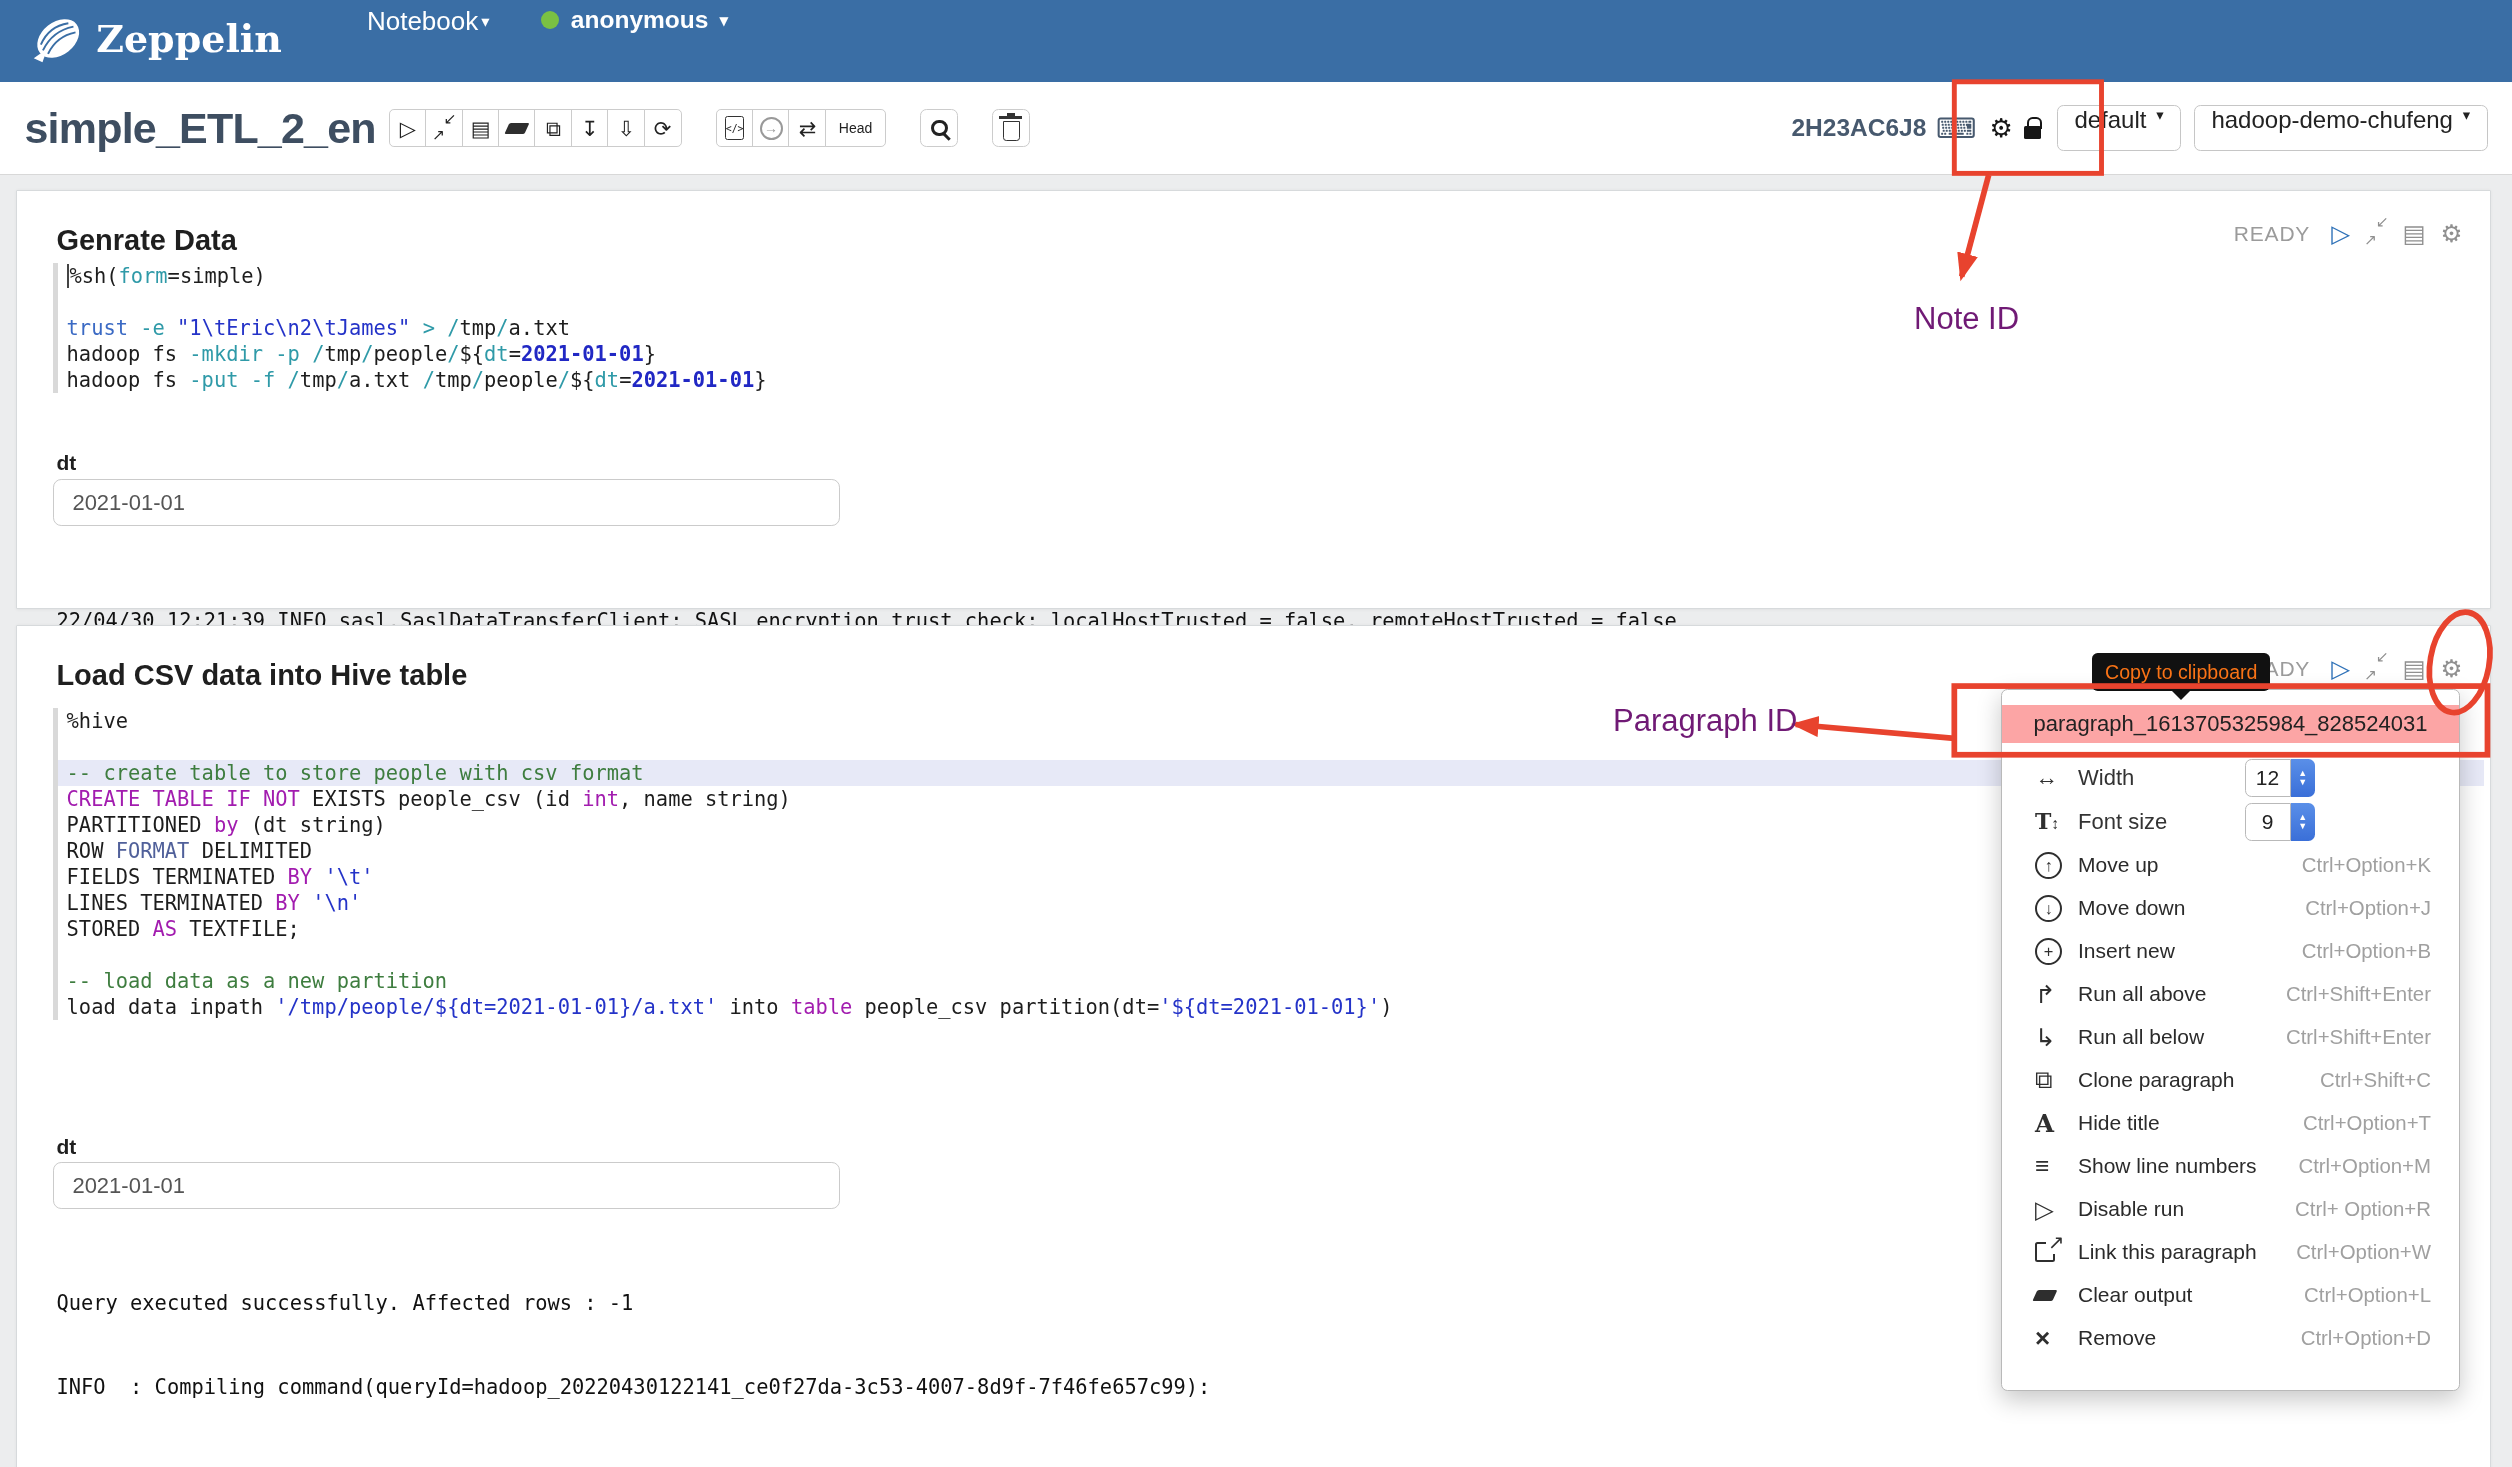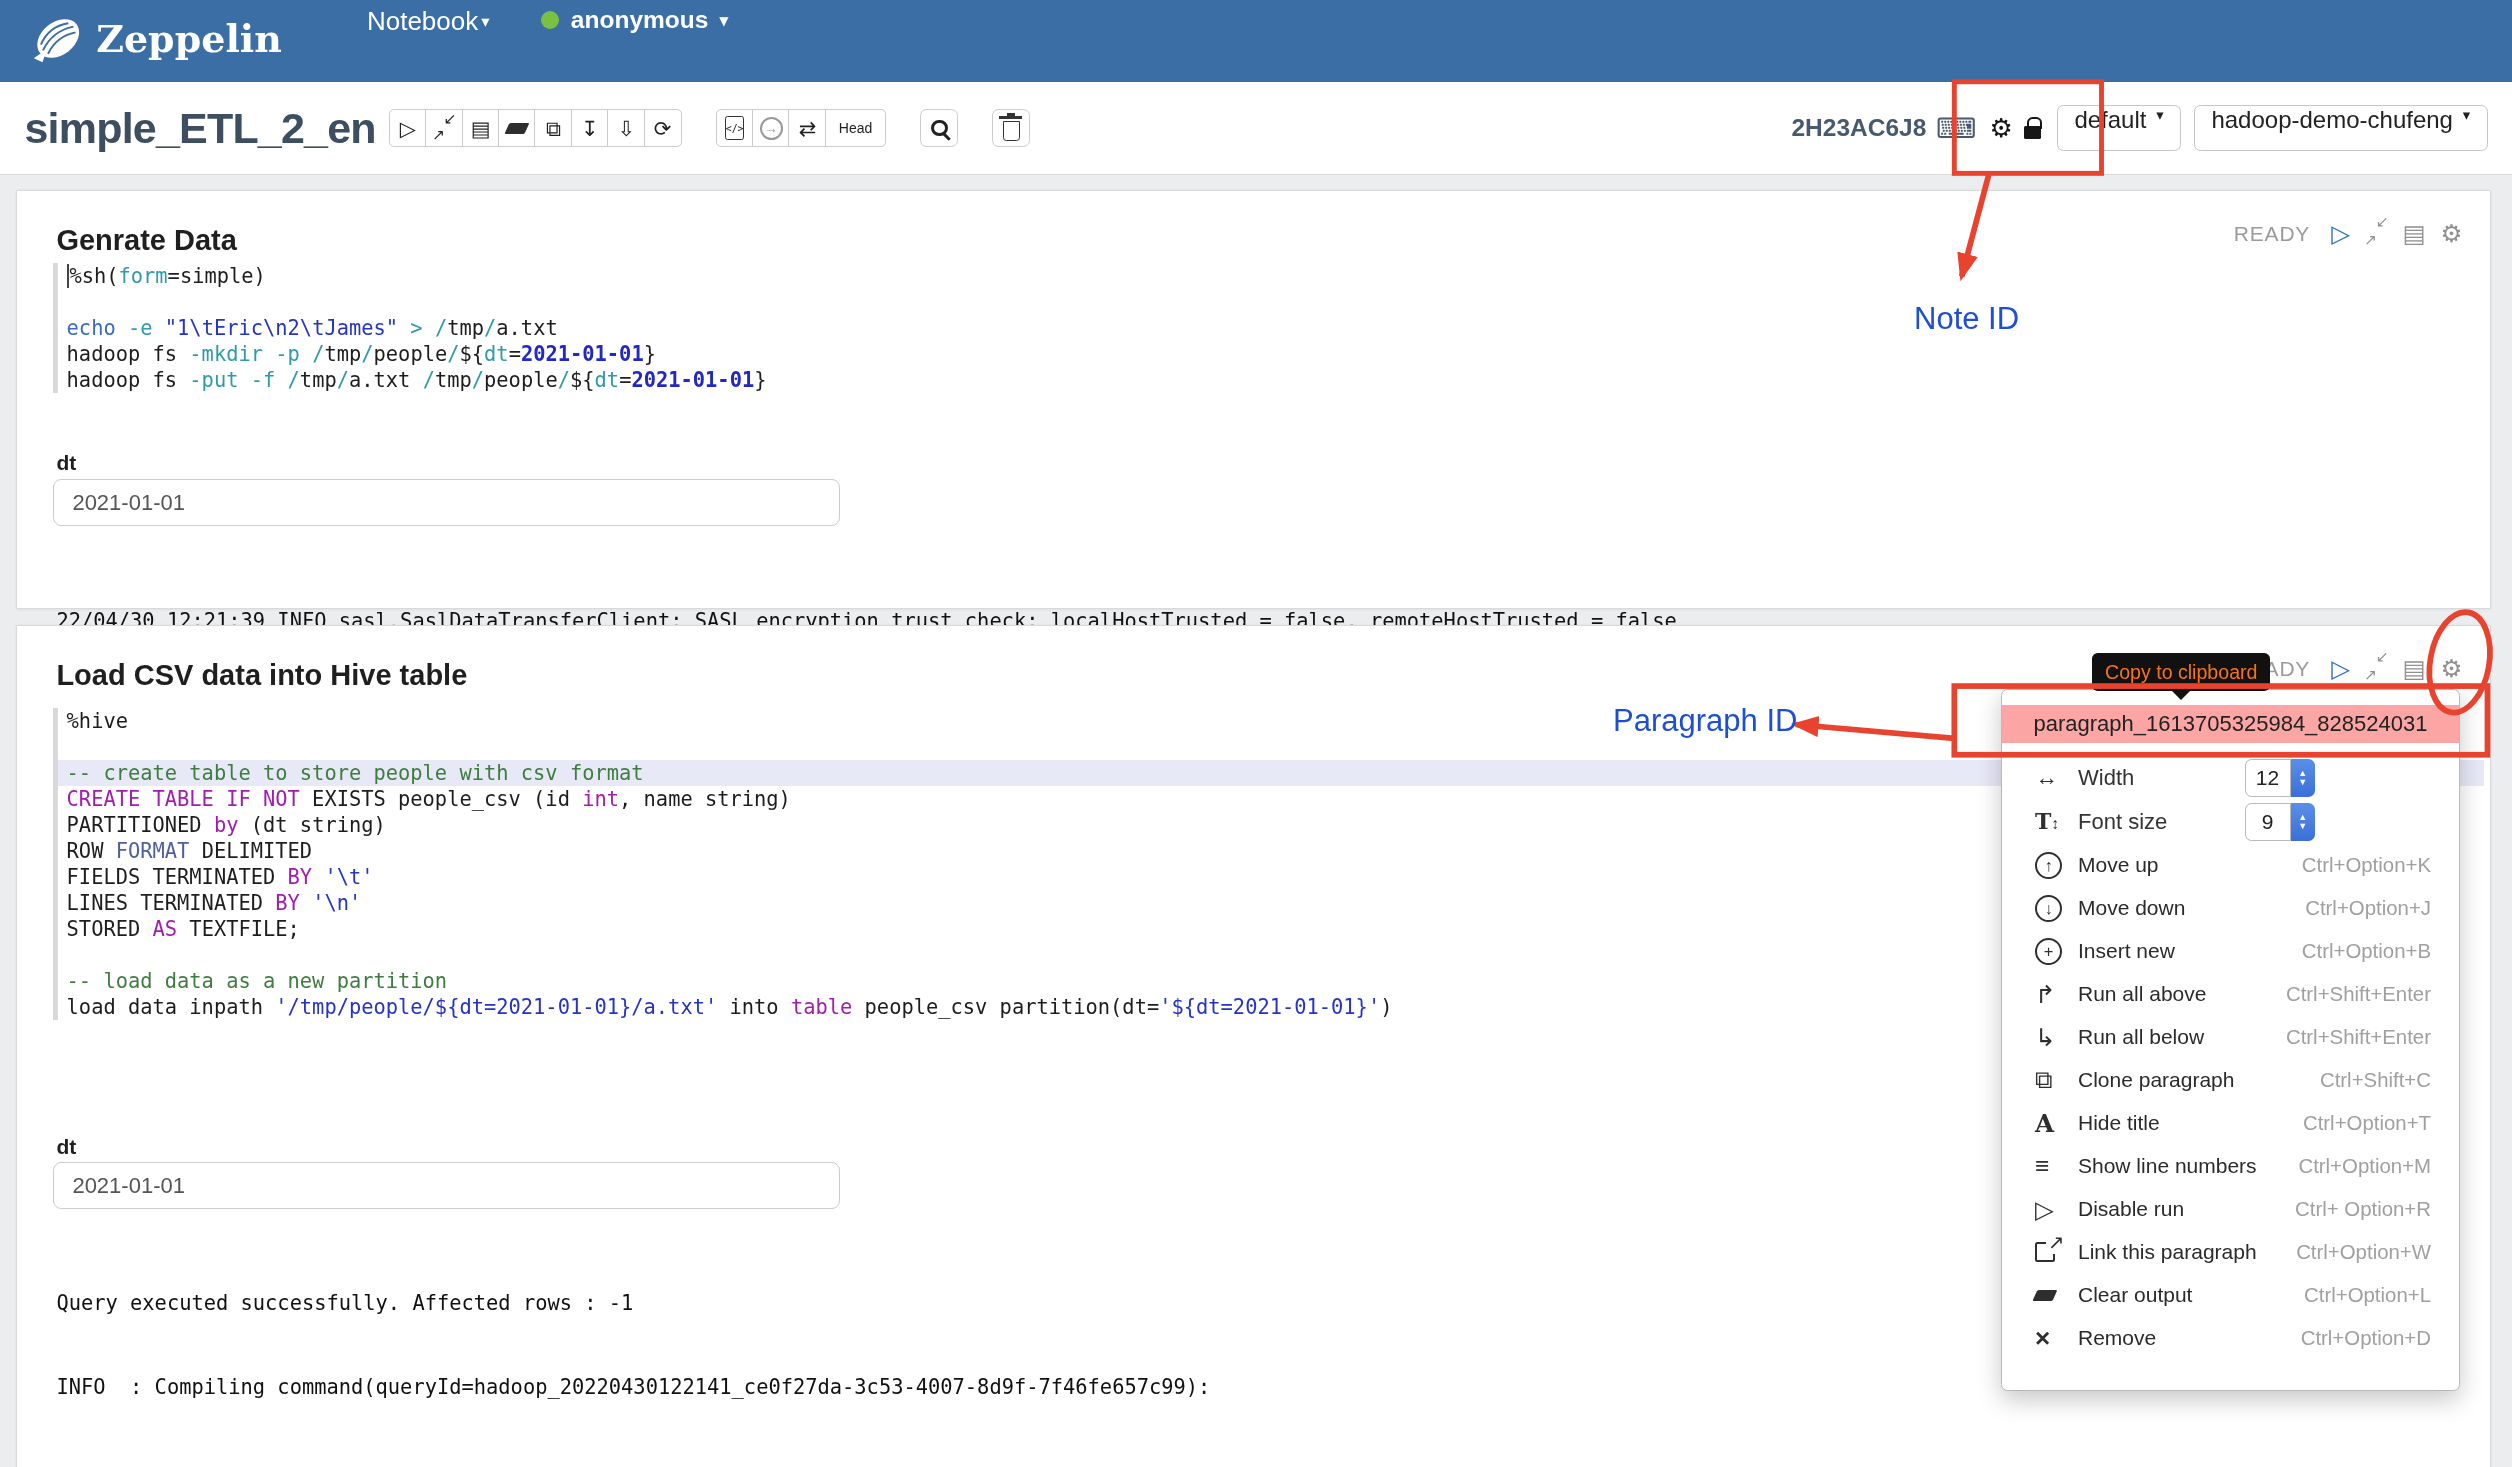--- a/index.html
+++ b/index.html
@@ -128,21 +128,21 @@
   .mi-serif { font-family:"DejaVu Serif", serif; font-size:24.5px; font-weight:bold; }
   .mi-linkbox { position:relative; }
   .mi-linkbox .bx { width:20.4px; height:20.4px; border:2.5px solid #2f2f2f; border-radius:2.5px; }
   .mi-linkbox .lk { position:absolute; top:-10.6px; left:11.4px; font-size:19.6px; background:#fff; padding-left:1.6px; }
   .mi-x { font-size:26px; font-weight:900; }
   .mi-label { font-size:21px; color:#2b2b2b; }
   .mi-short { margin-left:auto; font-size:20.4px; color:#a0a0a0; }
 
   
   .overlay { position:absolute; left:0; top:0; z-index:40; pointer-events:none; }
-  .red-label { position:absolute; z-index:41; color:#1d4ed8; font-size:31px; }
+  .red-label { position:absolute; z-index:41; color:#701a75; font-size:31px; }
   #note-id-label { left:1914px; top:301px; }
   #para-id-label { left:1613px; top:703px; }
 </style>
 </head>
 <body>
 
 <div id="stage">
 
   <div class="navbar">
     <div class="brand">
@@ -245,21 +245,21 @@
     <div class="p-status">
       <span class="status-text">READY</span>
       <span class="pc play">▷</span>
       <span class="pc"><span class="ico-compress"></span></span>
       <span class="pc">▤</span>
       <span class="pc">⚙</span>
     </div>
     <div class="code-block">
         <div class="code-line"><span class="tk-cur"></span><span class="tk-t">%sh(</span><span class="tk-tl">form</span><span class="tk-t">=</span><span class="tk-t">simple)</span></div>
         <div class="code-line">&nbsp;</div>
-        <div class="code-line"><span class="tk-kw">echo</span><span class="tk-t"> </span><span class="tk-tl">-e</span><span class="tk-t"> </span><span class="tk-str">"1\tEric\n2\tJames"</span><span class="tk-t"> </span><span class="tk-tl">&gt;</span><span class="tk-t"> </span><span class="tk-tl">/</span><span class="tk-t">tmp</span><span class="tk-tl">/</span><span class="tk-t">a.txt</span></div>
+        <div class="code-line"><span class="tk-kw">trust</span><span class="tk-t"> </span><span class="tk-tl">-e</span><span class="tk-t"> </span><span class="tk-str">"1\tEric\n2\tJames"</span><span class="tk-t"> </span><span class="tk-tl">&gt;</span><span class="tk-t"> </span><span class="tk-tl">/</span><span class="tk-t">tmp</span><span class="tk-tl">/</span><span class="tk-t">a.txt</span></div>
         <div class="code-line"><span class="tk-t">hadoop fs </span><span class="tk-tl">-mkdir</span><span class="tk-t"> </span><span class="tk-tl">-p</span><span class="tk-t"> </span><span class="tk-tl">/</span><span class="tk-t">tmp</span><span class="tk-tl">/</span><span class="tk-t">people</span><span class="tk-tl">/</span><span class="tk-t">${</span><span class="tk-tl">dt</span><span class="tk-t">=</span><span class="tk-num">2021-01-01</span><span class="tk-t">}</span></div>
         <div class="code-line"><span class="tk-t">hadoop fs </span><span class="tk-tl">-put</span><span class="tk-t"> </span><span class="tk-tl">-f</span><span class="tk-t"> </span><span class="tk-tl">/</span><span class="tk-t">tmp</span><span class="tk-tl">/</span><span class="tk-t">a.txt </span><span class="tk-tl">/</span><span class="tk-t">tmp</span><span class="tk-tl">/</span><span class="tk-t">people</span><span class="tk-tl">/</span><span class="tk-t">${</span><span class="tk-tl">dt</span><span class="tk-t">=</span><span class="tk-num">2021-01-01</span><span class="tk-t">}</span></div>
       </div>
     <div class="form-label">dt</div>
     <input class="form-input" value="2021-01-01" style="">
     <div class="p-output">
       <div>22/04/30 12:21:39 INFO sasl.SaslDataTransferClient: SASL encryption trust check: localHostTrusted = false, remoteHostTrusted = false</div>
     </div>
   </div>
 

